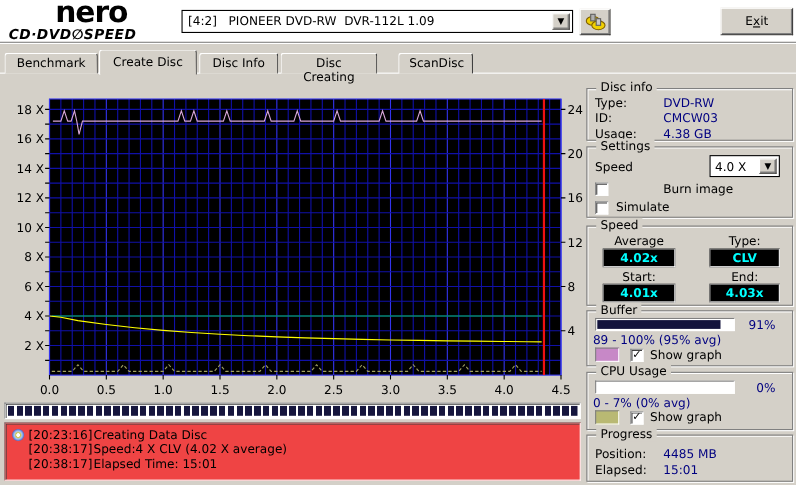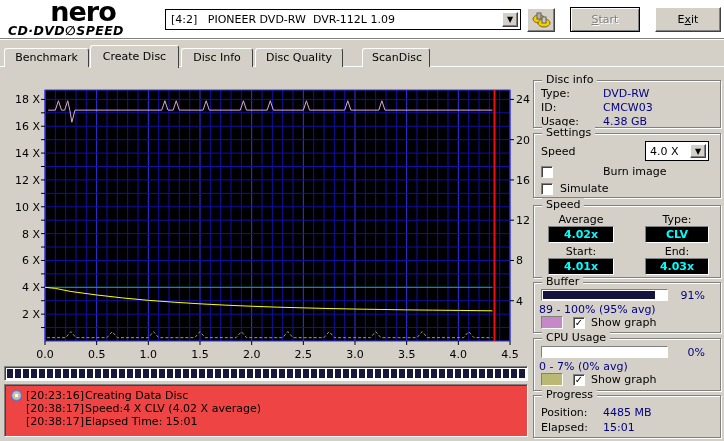--- a/index.html
+++ b/index.html
@@ -108,34 +108,31 @@
       <span class="combo-arrow">▼</span>
     </div>
     <div id="options-button" class="raised">
       <svg width="20" height="18" viewBox="0 0 20 18">
         <ellipse cx="8" cy="8" rx="6" ry="4" fill="#f0d000" stroke="#806000"></ellipse>
         <rect x="6" y="2" width="4" height="6" fill="#b0b0b0" stroke="#606060"></rect>
         <ellipse cx="13" cy="12" rx="6" ry="4" fill="#f0d000" stroke="#806000"></ellipse>
         <rect x="11" y="6" width="4" height="6" fill="#c8c8c8" stroke="#606060"></rect>
       </svg>
     </div>
-    <div id="start-button">
-      <span><span class="und">S</span><span>tart</span></span>
-    </div>
     <div id="exit-button" class="raised">
       <span><span>E</span><span class="und">x</span><span>it</span></span>
     </div>
   </div>
   <div id="toolbar-divider"></div>
 
   <div id="tabbar-line"></div>
   <div class="tab" style="left:4px;  width:85px;">Benchmark</div>
   <div class="tab active" style="left:90px; width:89px;">Create Disc</div>
   <div class="tab" style="left:181px;width:72px;">Disc Info</div>
-  <div class="tab" style="left:255px;width:88px;">Disc Quality</div>
+  <div class="tab" style="left:255px;width:88px;">Disc Creating</div>
   <div class="tab" style="left:362px;width:68px;">ScanDisc</div>
 
   <div id="chart-wrap">
     <svg id="chart-svg" width="533" height="287">
         <rect x="45" y="12" width="465" height="251" fill="#000000"></rect>
         <line x1="45" y1="12" x2="45" y2="263" stroke="#3333ee" stroke-width="1"></line>
         <line x1="55.333333333333336" y1="12" x2="55.333333333333336" y2="263" stroke="#1010a8" stroke-width="1"></line>
         <line x1="65.66666666666667" y1="12" x2="65.66666666666667" y2="263" stroke="#1010a8" stroke-width="1"></line>
         <line x1="76" y1="12" x2="76" y2="263" stroke="#1010a8" stroke-width="1"></line>
         <line x1="86.33333333333334" y1="12" x2="86.33333333333334" y2="263" stroke="#1010a8" stroke-width="1"></line>

